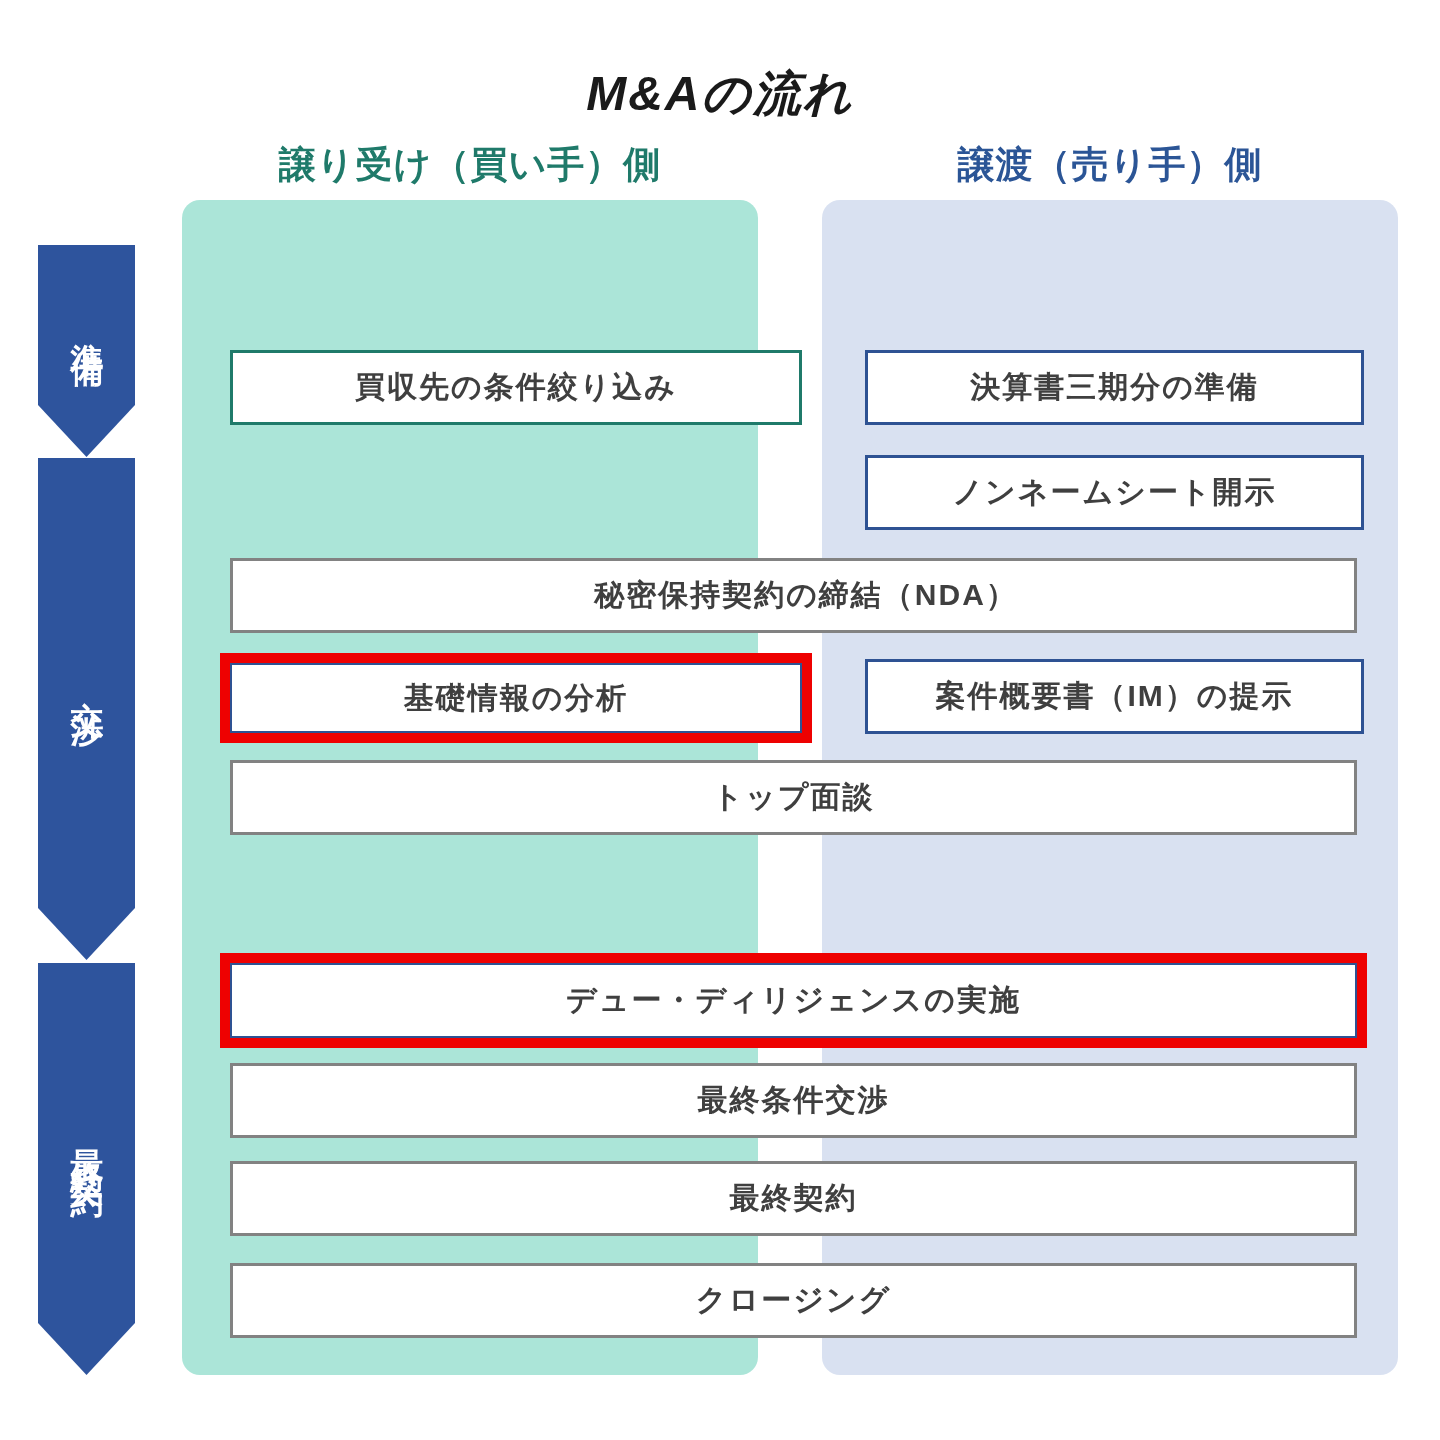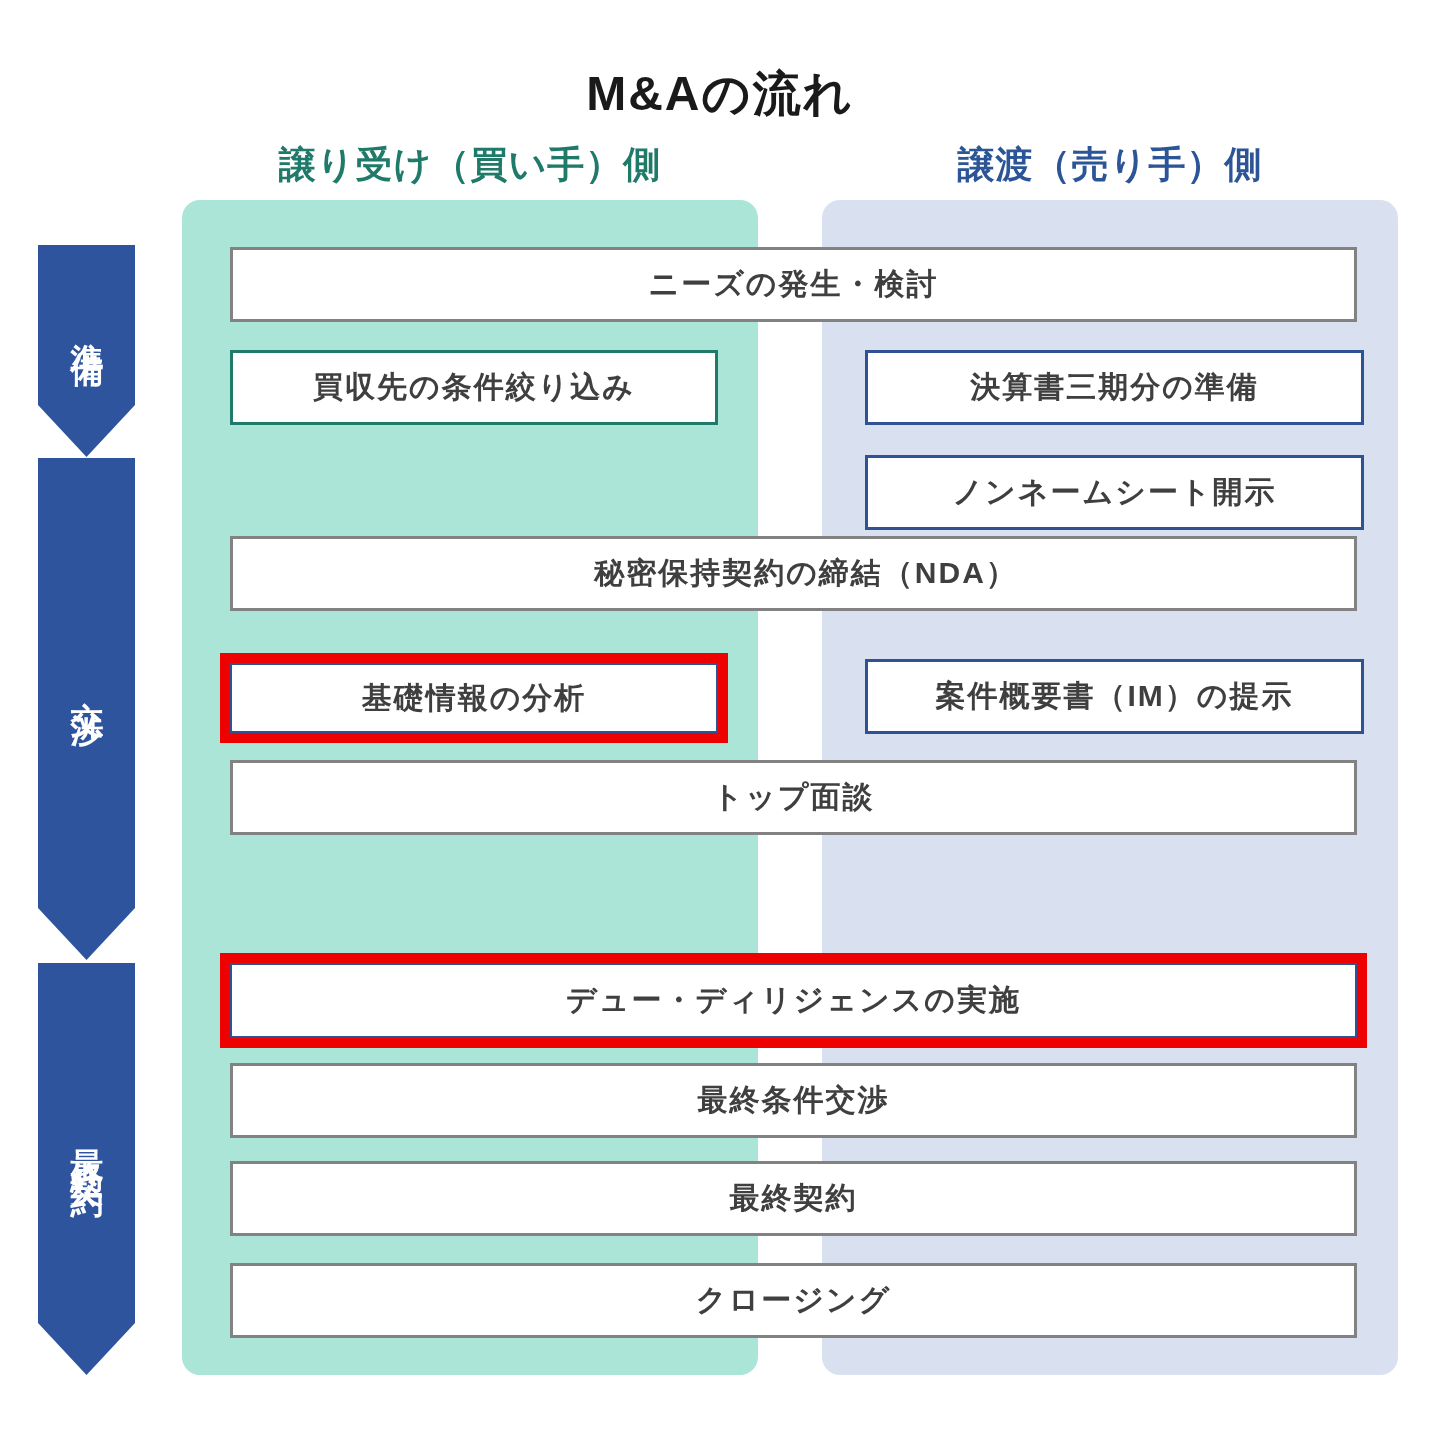--- a/index.html
+++ b/index.html
@@ -6,21 +6,21 @@
   .canvas{
     position:relative;
     width:1440px;height:1440px;
     background:#ffffff;
     font-family:"Liberation Sans","DejaVu Sans",sans-serif;
     overflow:hidden;
   }
   .title{
     position:absolute;top:62px;left:0;width:1440px;
     text-align:center;font-size:48px;font-weight:bold;color:#1a1a1a;
-    letter-spacing:2px;margin:0;
+    letter-spacing:2px;margin:0;font-style:italic;
   }
   .col-header{
     position:absolute;top:140px;width:576px;
     text-align:center;font-size:37px;font-weight:bold;letter-spacing:1px;
   }
   .col-header.buyer{left:182px;color:#1f7a6a;}
   .col-header.seller{left:822px;color:#2b5596;}
   .panel{position:absolute;top:200px;height:1175px;width:576px;border-radius:18px;}
   .panel.buyer-panel{left:182px;background:#abe5d8;}
   .panel.seller-panel{left:822px;background:#d9e1f1;}
@@ -37,30 +37,30 @@
   .a1{top:245px;height:212px;}
   .a2{top:458px;height:502px;}
   .a3{top:963px;height:412px;}
   .box{
     position:absolute;background:#ffffff;box-sizing:border-box;
     display:flex;align-items:center;justify-content:center;
     font-size:30px;font-weight:bold;color:#3f3f3f;height:75px;
     letter-spacing:2px;
   }
   .full{left:230px;width:1127px;}
-  .left-col{left:230px;width:488px;}
+  .left-col{left:230px;width:572px;}
   .right-col{left:858px;width:499px;}
   .b-gray{border:3px solid #828282;}
   .b-teal{border:3px solid #1f7a6a;}
   .b-blue{border:3px solid #2e5293;margin-left:7px;}
   .b-red{border:2px solid #2e5293;outline:10px solid #ee0101;}
   .r1{top:247px;}
   .r2{top:350px;}
   .r3{top:455px;}
-  .r4{top:536px;padding-left:25px;}
+  .r4{top:558px;padding-left:25px;}
   .r5{top:659px;}
   .r5red{top:663px;height:70px;}
   .r6{top:760px;}
   .r7{top:860px;}
   .r8{top:963px;}
   .r9{top:1063px;}
   .r10{top:1161px;}
   .r11{top:1263px;}
 </style>
 </head>
@@ -79,21 +79,20 @@
   <div class="arrow a1">
     <span>準備</span>
   </div>
   <div class="arrow a2">
     <span>交渉</span>
   </div>
   <div class="arrow a3">
     <span>最終契約</span>
   </div>
 
-  <div class="box full b-gray r1">ニーズの発生・検討</div>
 
   <div class="box left-col b-teal r2">買収先の条件絞り込み</div>
   <div class="box right-col b-blue r2">決算書三期分の準備</div>
 
   <div class="box right-col b-blue r3">ノンネームシート開示</div>
 
   <div class="box full b-gray r4">秘密保持契約の締結（NDA）</div>
 
   <div class="box left-col b-red r5red">基礎情報の分析</div>
   <div class="box right-col b-blue r5">案件概要書（IM）の提示</div>

